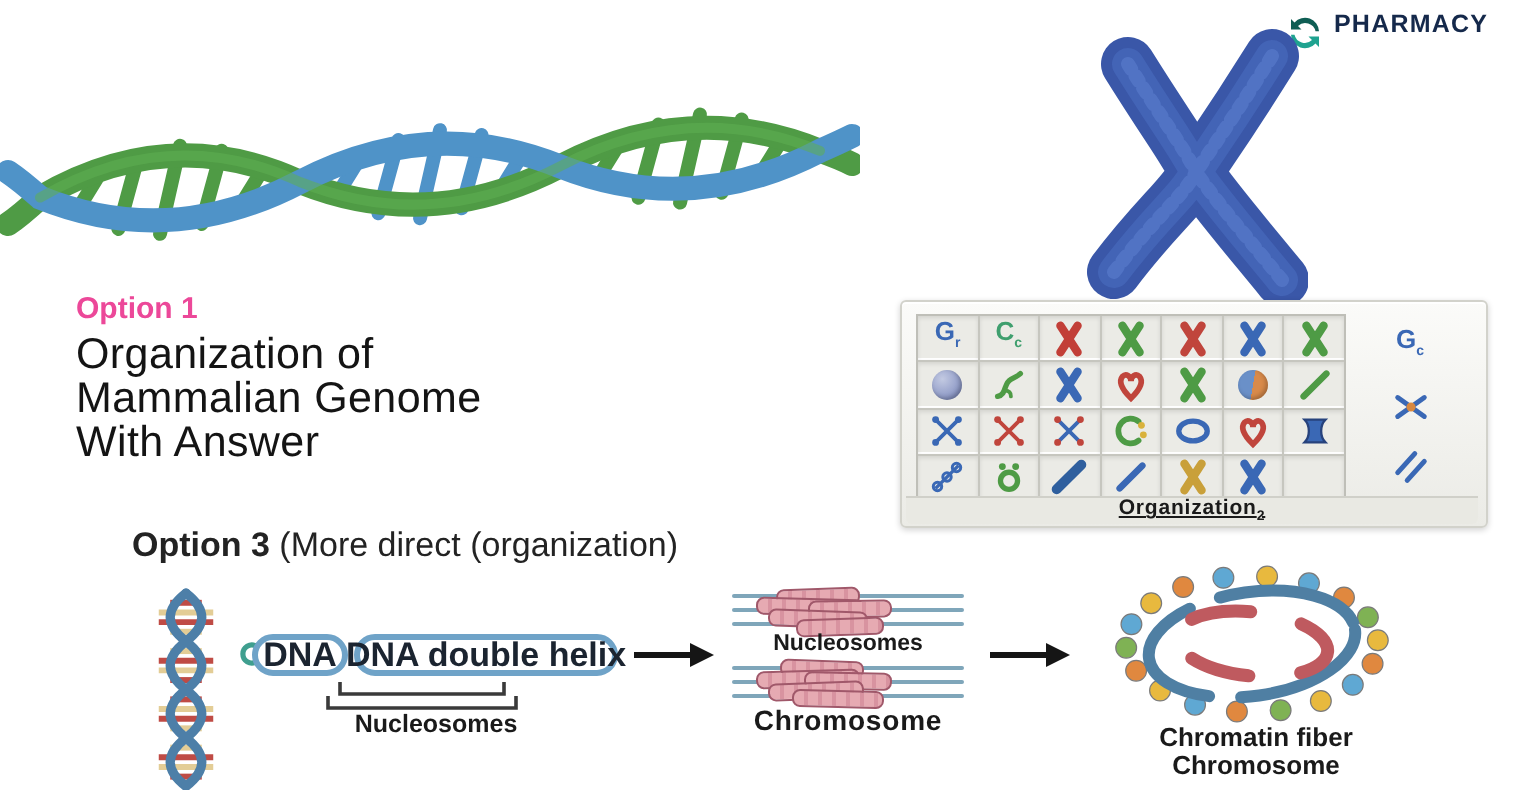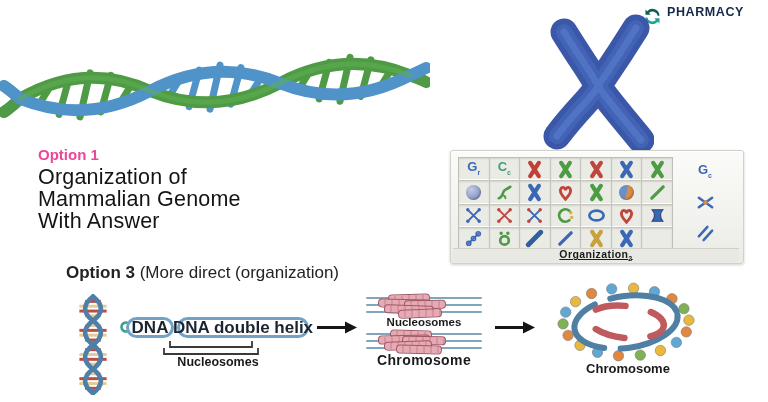--- a/index.html
+++ b/index.html
@@ -382,14 +382,15 @@
       <circle cx="17.093652745346205" cy="42.8532006176692" r="5.2" fill="#7fb254" stroke="#7a7a7a" stroke-width="0.6"></circle>
       <circle cx="19.71291638201224" cy="31.130040711284202" r="5.2" fill="#5fa8d3" stroke="#7a7a7a" stroke-width="0.6"></circle>
       <circle cx="29.603692045601562" cy="20.597343560203633" r="5.2" fill="#e8b93e" stroke="#7a7a7a" stroke-width="0.6"></circle>
       <circle cx="45.57300621878296" cy="12.525507886902343" r="5.2" fill="#e0883f" stroke="#7a7a7a" stroke-width="0.6"></circle>
       <circle cx="65.6947239302944" cy="7.888116201187529" r="5.2" fill="#5fa8d3" stroke="#7a7a7a" stroke-width="0.6"></circle>
     </g>
   <ellipse cx="80" cy="41" rx="52" ry="26" fill="none" stroke="#4f7fa3" stroke-width="6" stroke-dasharray="72 16" stroke-linecap="round" transform="rotate(-8 80 41)"></ellipse>
   <ellipse cx="80" cy="41" rx="38" ry="16" fill="none" stroke="#bf5a5f" stroke-width="6.5" stroke-dasharray="30 26" stroke-dashoffset="12" stroke-linecap="round" transform="rotate(6 80 41)"></ellipse>
 </svg>
 <div id="chromatin-labels">
+  <div>Chromatin fiber</div>
   <div>Chromosome</div>
 </div>
 
 </body></html>

